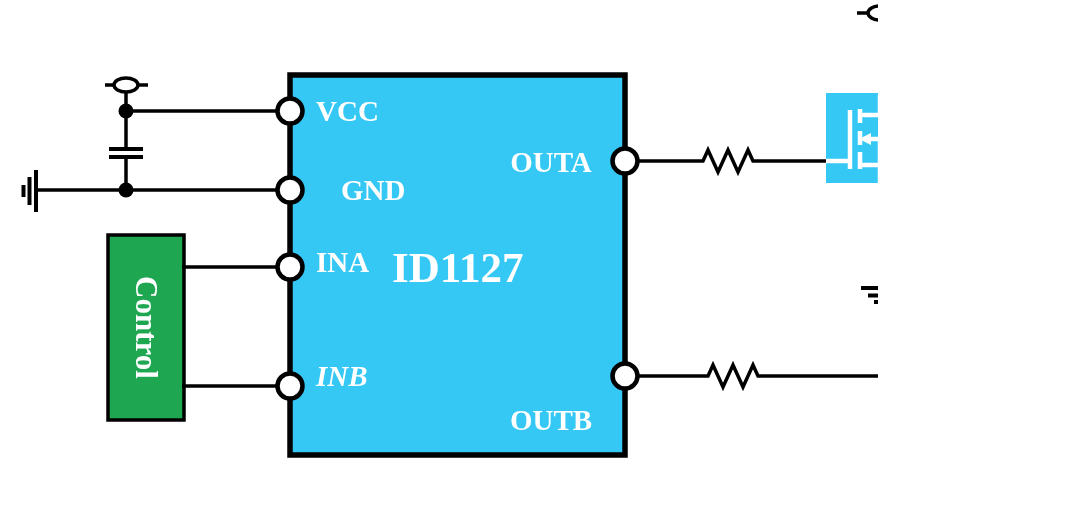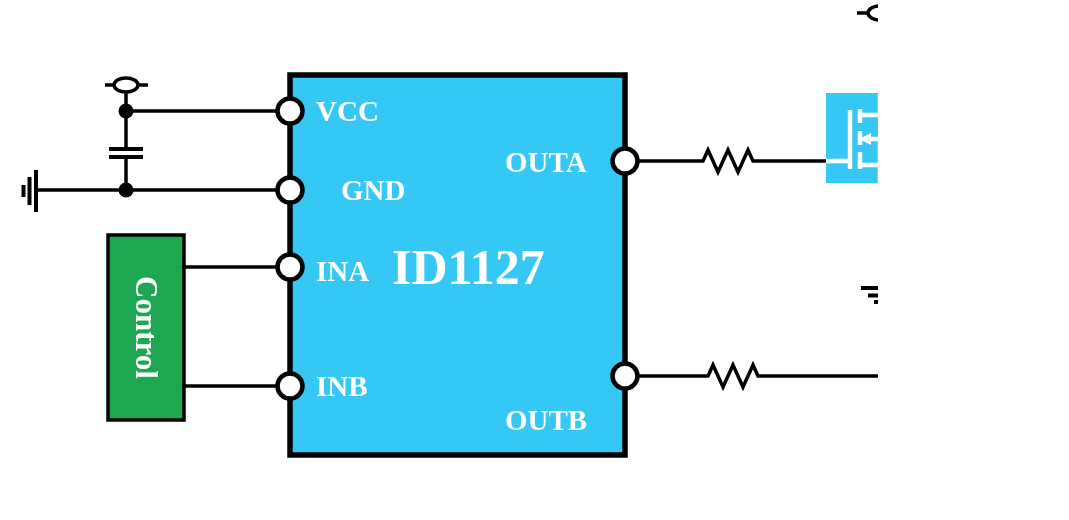--- a/index.html
+++ b/index.html
@@ -6,22 +6,22 @@
   #stage {
     position:relative; width:878px; height:520px; background:#ffffff;
     font-family:"Liberation Serif","DejaVu Serif",serif; overflow:hidden;
   }
   #circuit-svg { position:absolute; left:0; top:0; }
   .lbl {
     position:absolute; color:#ffffff; font-weight:bold; line-height:1;
     white-space:nowrap; transform:translateY(-50%);
   }
   .pin-lbl { font-size:29px; }
-  .pin-lbl-right { width:92px; text-align:left; }
-  .part-lbl { font-size:50px; }
+  .pin-lbl-right { width:92px; text-align:center; }
+  .part-lbl { font-size:43px; }
   .ctrl-box {
     position:absolute; left:108px; top:235px; width:76px; height:185px;
     display:flex; align-items:center; justify-content:center;
   }
   .ctrl-box span {
     transform:rotate(90deg); color:#ffffff; font-weight:bold;
     font-size:31px; white-space:nowrap; line-height:1;
   }
 </style>
 </head>
@@ -115,22 +115,22 @@
       <circle cx="290" cy="190" r="12.5"></circle>
       <circle cx="290" cy="267" r="12.5"></circle>
       <circle cx="290" cy="386" r="12.5"></circle>
       <circle cx="625" cy="161" r="12.5"></circle>
       <circle cx="625" cy="376" r="12.5"></circle>
     </g>
   </svg>
 
   <div class="lbl pin-lbl" style="left:316px; top:111px;">VCC</div>
   <div class="lbl pin-lbl" style="left:316px; top:190px;margin-left:25px;">GND</div>
-  <div class="lbl pin-lbl" style="left:316px; top:271px;">INA</div>
-  <div class="lbl pin-lbl" style="left:316px; top:386px;">INB</div>
+  <div class="lbl pin-lbl" style="left:316px; top:262px;">INA</div>
+  <div class="lbl pin-lbl" style="left:316px; top:376px;font-style:italic;">INB</div>
   <div class="lbl pin-lbl pin-lbl-right" style="left:505px; top:162px;">OUTA</div>
   <div class="lbl pin-lbl pin-lbl-right" style="left:505px; top:376px;margin-top:44px;">OUTB</div>
   <div class="lbl part-lbl" style="left:392px; top:267px;">ID1127</div>
 
   <div class="ctrl-box">
     <span>Control</span>
   </div>
 
 </div>
 

